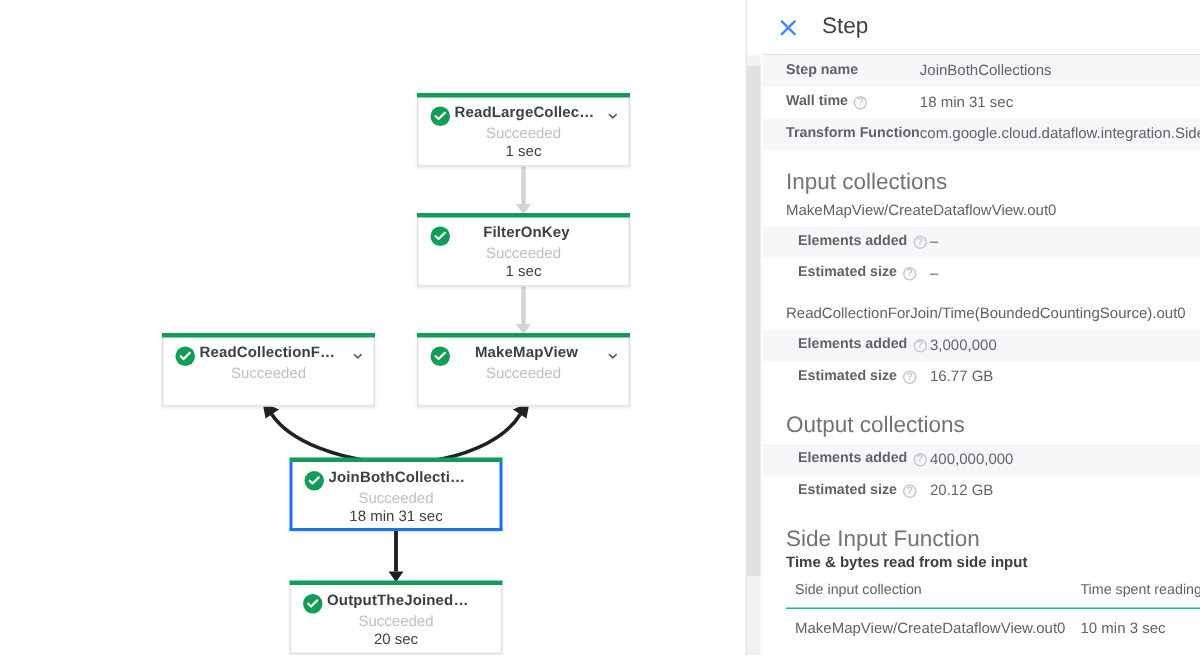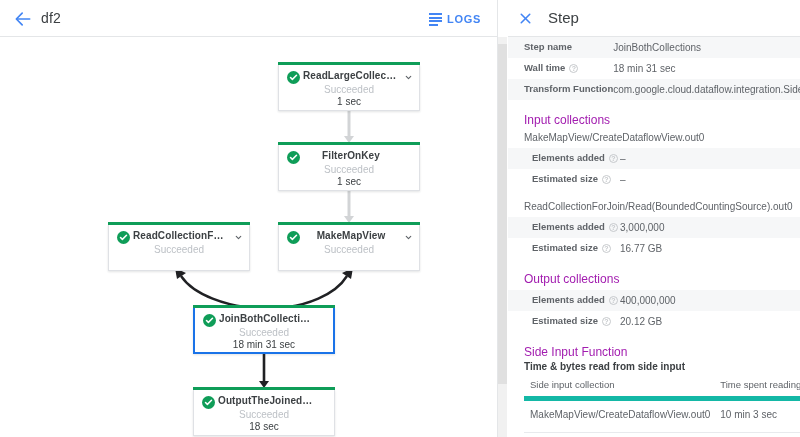--- a/index.html
+++ b/index.html
@@ -195,21 +195,21 @@
     border: 1px solid #c6c9cc;
     color: #c6c9cc;
     font-size: 7px; line-height: 7.5px; text-align: center;
     font-weight: 700;
     margin-left: 4px;
     vertical-align: 0px;
     cursor: pointer;
   }
 
   .section-title {
-    font-size: 12px; color: #a21caf; font-weight: 400;
+    font-size: 15px; color: #737373; font-weight: 400;
     padding: 13px 0 4px 16px;
   }
   .collection-name {
     font-size: 10px; color: #5f6368; font-weight: 400;
     padding: 0 10px 4px 16px;
     line-height: 13px;
   }
   .sub-title {
     font-size: 10px; color: #3c4043; font-weight: 700;
     padding: 1px 0 5px 16px;
@@ -218,58 +218,40 @@
 
   
   .si-table {
     width: 264px; margin-left: 16px;
     border-collapse: collapse;
   }
   .si-table th {
     font-size: 9.5px; font-weight: 400; color: #5f6368;
     text-align: left;
     padding: 2px 4px 6px 6px;
-    border-bottom: 5px solid #14b8a6;
+    border-bottom: 1px solid #14b8a6;
     white-space: nowrap;
   }
   .si-table td {
     font-size: 10px; color: #5f6368; font-weight: 400;
     padding: 8px 4px 10px 6px;
     vertical-align: top;
     border-bottom: 1px solid #e8eaed;
     line-height: 12.5px;
   }
   .si-col-1 { width: 134px; }
   .si-col-2 { width: 78px; }
 </style>
 </head>
 <body>
 
 <div id="app">
 
   <div class="left-panel">
 
-    <div class="left-topbar">
-      <div class="back-arrow">
-        <svg width="20" height="20" viewBox="0 0 24 24" fill="none" stroke="#4285f4" stroke-width="2" stroke-linecap="round" stroke-linejoin="round">
-          <line x1="20" y1="12" x2="5" y2="12"></line>
-          <polyline points="11 19 4 12 11 5"></polyline>
-        </svg>
-      </div>
-      <div class="job-title">df2</div>
-      <div class="logs-button">
-        <span class="logs-icon">
-            <i></i>
-            <i></i>
-            <i></i>
-            <i></i>
-          </span>
-        <span class="logs-label">LOGS</span>
-      </div>
-    </div>
 
     <div class="graph">
       <svg class="graph-svg">
 
         <line x1="349" y1="71" x2="349" y2="99" stroke="#d2d4d6" stroke-width="3"></line>
         <polygon points="344,99 354,99 349,106" fill="#d2d4d6"></polygon>
 
         <line x1="349" y1="151" x2="349" y2="179" stroke="#d2d4d6" stroke-width="3"></line>
         <polygon points="344,179 354,179 349,186" fill="#d2d4d6"></polygon>
 
@@ -358,21 +340,21 @@
 
       <div class="node" style="left:193px; top:353px;">
         <div class="topbar"></div>
         <div class="check">
           <svg width="9" height="9" viewBox="0 0 24 24" fill="none" stroke="#ffffff" stroke-width="4" stroke-linecap="round" stroke-linejoin="round">
               <polyline points="20 6 9 17 4 12"></polyline>
             </svg>
         </div>
         <div class="nname">OutputTheJoinedCollec…</div>
         <div class="nstatus">Succeeded</div>
-        <div class="ntime">18 sec</div>
+        <div class="ntime">20 sec</div>
       </div>
     </div>
   </div>
 
   <div class="vdivider"></div>
   <div class="scroll-track"></div>
   <div class="scroll-thumb"></div>
 
   <div class="right-panel">
 
@@ -414,21 +396,21 @@
           <td class="kv-val">–</td>
         </tr>
         <tr class="kv-row">
           <td class="kv-key indent"><span>Estimated size</span><span class="help-icon">?</span></td>
           <td class="kv-val">–</td>
         </tr>
       </tbody>
         </table>
 
       <div class="spacer-10"></div>
-      <div class="collection-name">ReadCollectionForJoin/Read(BoundedCountingSource).out0</div>
+      <div class="collection-name">ReadCollectionForJoin/Time(BoundedCountingSource).out0</div>
       <table class="kv-table">
         <tbody>
             <tr class="kv-row shaded">
           <td class="kv-key indent"><span>Elements added</span><span class="help-icon">?</span></td>
           <td class="kv-val">3,000,000</td>
         </tr>
         <tr class="kv-row">
           <td class="kv-key indent"><span>Estimated size</span><span class="help-icon">?</span></td>
           <td class="kv-val">16.77 GB</td>
         </tr>

